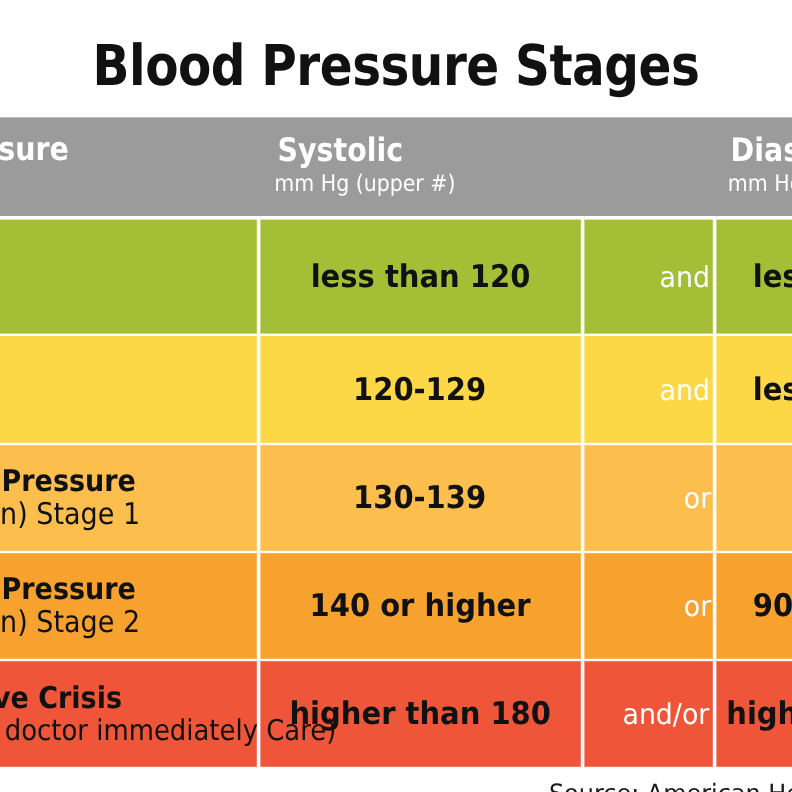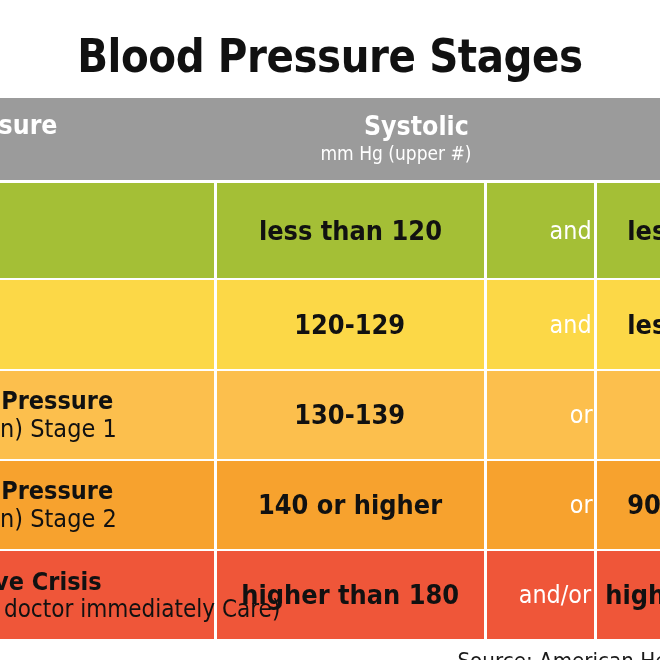--- a/index.html
+++ b/index.html
@@ -87,21 +87,21 @@
     line-height: 1.25;
     margin-top: 1px;
     font-family: "DejaVu Sans", "Liberation Sans", sans-serif;
     transform: scaleX(0.9);
   }
   th.th-category {
     text-align: left;
     padding-left: 20px;
   }
   th.th-category .h-main { transform-origin: left center; }
-  th.th-systolic, th.th-diastolic { text-align: right; }
+  th.th-systolic, th.th-diastolic { text-align: left; }
   th.th-conj { text-align: center; }
 
   tbody td {
     padding: 0;
     vertical-align: middle;
     border-left: 3px solid #ffffff;
     border-right: 3px solid #ffffff;
     border-top: 2px solid #ffffff;
     border-bottom: 0;
   }

